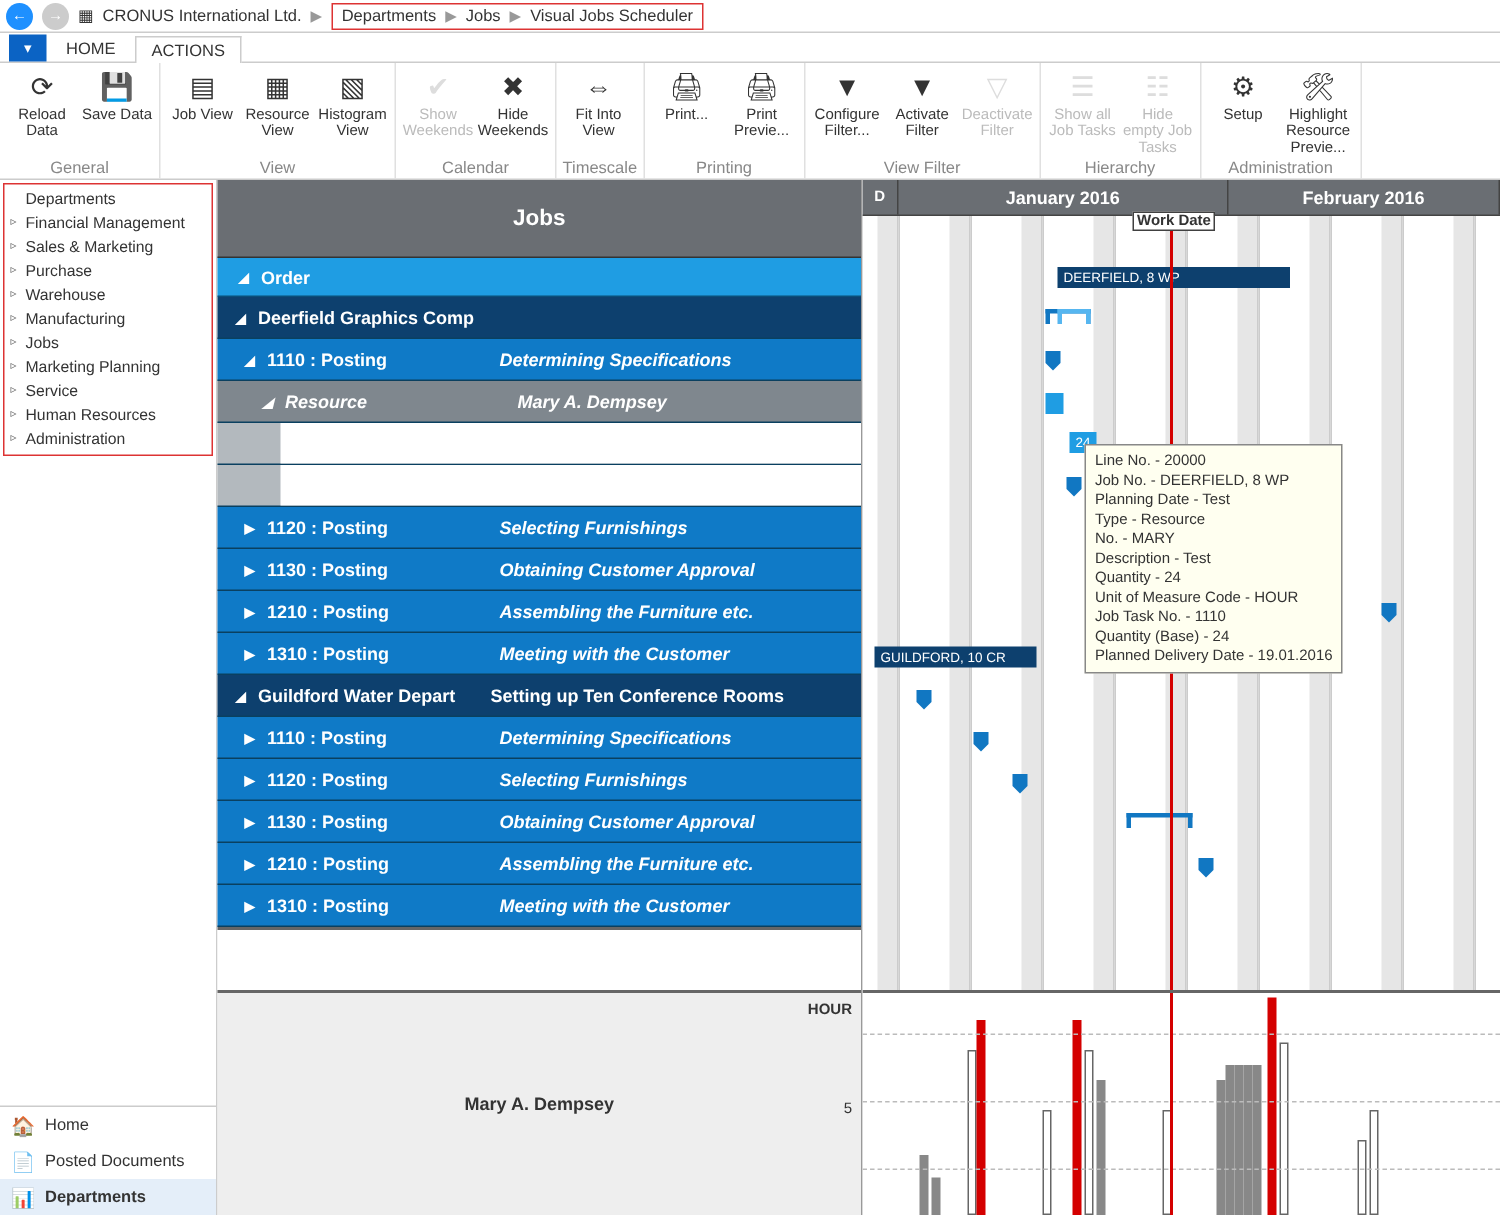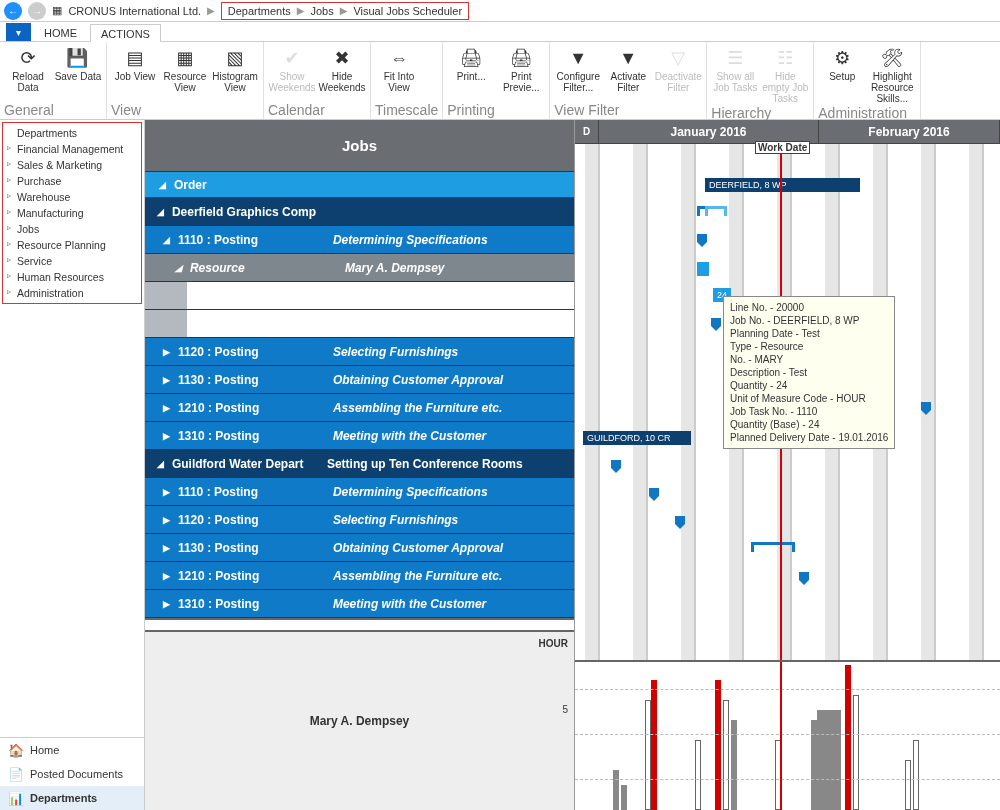--- a/index.html
+++ b/index.html
@@ -17,21 +17,21 @@
 
 .ribbon-tabs { height: 20px; display: flex; align-items: flex-end; padding-left: 6px; gap: 2px; border-bottom: 1px solid #ccc; }
 .file-tab { background: #0b63c4; color: #fff; padding: 2px 10px; font-size: 10px; height: 18px; display: flex; align-items: center; }
 .tab { padding: 2px 10px; font-size: 11px; height: 18px; display: flex; align-items: center; border: 1px solid transparent; border-bottom: none; }
 .tab.active { border-color: #ccc; background: #fff; position: relative; top: 1px; }
 
 
 .ribbon { height: 78px; border-bottom: 1px solid #ccc; display: flex; }
 .rib-group { border-right: 1px solid #e0e0e0; display: flex; flex-direction: column; padding: 2px 4px 0; }
 .rib-items { flex: 1; display: flex; gap: 2px; }
-.rib-label { font-size: 14px; color: #888; text-align: left; padding: 1px 0; }
+.rib-label { font-size: 11px; color: #888; text-align: center; padding: 1px 0; }
 .rib-btn { width: 48px; display: flex; flex-direction: column; align-items: center; gap: 1px; cursor: pointer; padding-top: 2px; }
 .rib-btn.disabled { color: #bbb; }
 .rib-btn.disabled .rib-ico { filter: grayscale(1) opacity(0.5); }
 .rib-ico { width: 24px; height: 24px; display: flex; align-items: center; justify-content: center; font-size: 18px; }
 .rib-txt { font-size: 10px; line-height: 11px; text-align: center; min-height: 22px; }
 
 
 .main { display: flex; height: calc(810px - 22px - 20px - 78px); }
 
 .leftpane { width: 145px; border-right: 1px solid #ccc; display: flex; flex-direction: column; }
@@ -60,21 +60,21 @@
 .job-row.lvl2 { background: #7f878e; font-weight: bold; font-style: italic; color: #fff; }
 .job-row.lvl2 .arrow { margin-left: 18px; }
 .job-row .col1 { width: 155px; overflow: hidden; white-space: nowrap; }
 .job-row .col2 { flex: 1; overflow: hidden; white-space: nowrap; }
 .job-row.lvl3-wrap { background:#b3b9be; padding:0; }
 .job-row.lvl3-wrap > .inner { margin-left: 42px; background:#fff; height:100%; width: calc(100% - 42px); display:flex; align-items:center;}
 
 .center-spacer { flex: 1; background: #fff; border-top: 2px solid #666; }
 
 
-.histo-left { height: 180px; border-top: 2px solid #666; background: #eee; position: relative; display:flex; align-items:center; justify-content:center; }
+.histo-left { height: 150px; border-top: 2px solid #666; background: #eee; position: relative; display:flex; align-items:center; justify-content:center; }
 .histo-left .yunit { position:absolute; top: 6px; right: 6px; font-size: 10px; font-weight:bold; }
 
 
 .right { flex: 1; display: flex; flex-direction: column; position: relative; overflow: hidden; }
 
 .tl-header { background: #6a6e73; color: #fff; }
 .tl-months { height: 24px; display: flex; border-bottom: 1px solid #444; }
 .tl-month { flex: 1; text-align: center; font-size: 12px; font-weight: bold; display:flex;align-items:center;justify-content:center; border-right:1px solid #444;}
 .tl-month.first { flex: 0 0 24px; border-right:1px solid #444; font-size:10px;}
 .tl-weeks { height: 28px; display: flex; }
@@ -225,39 +225,39 @@
       <div class="rib-label">Hierarchy</div>
     </div>
     <div class="rib-group">
       <div class="rib-items">
         <div class="rib-btn">
           <div class="rib-ico">⚙</div>
           <div class="rib-txt">Setup</div>
         </div>
         <div class="rib-btn">
           <div class="rib-ico">🛠</div>
-          <div class="rib-txt">Highlight Resource Skills...</div>
+          <div class="rib-txt">Highlight Resource Previe...</div>
         </div>
       </div>
       <div class="rib-label">Administration</div>
     </div>
   </div>
 
 <div class="main">
 
   <div class="leftpane">
     <div class="dept-box" id="dept-box">
         <div class="dept-item nohead">Departments</div>
         <div class="dept-item">Financial Management</div>
         <div class="dept-item">Sales &amp; Marketing</div>
         <div class="dept-item">Purchase</div>
         <div class="dept-item">Warehouse</div>
         <div class="dept-item">Manufacturing</div>
         <div class="dept-item">Jobs</div>
-        <div class="dept-item">Resource Planning</div>
+        <div class="dept-item">Marketing Planning</div>
         <div class="dept-item">Service</div>
         <div class="dept-item">Human Resources</div>
         <div class="dept-item">Administration</div>
       </div>
     <div class="left-bottom" id="left-bottom">
         <div class="lb-item">
           <span class="lb-ico">🏠</span>
           <span>Home</span>
         </div>
         <div class="lb-item">

